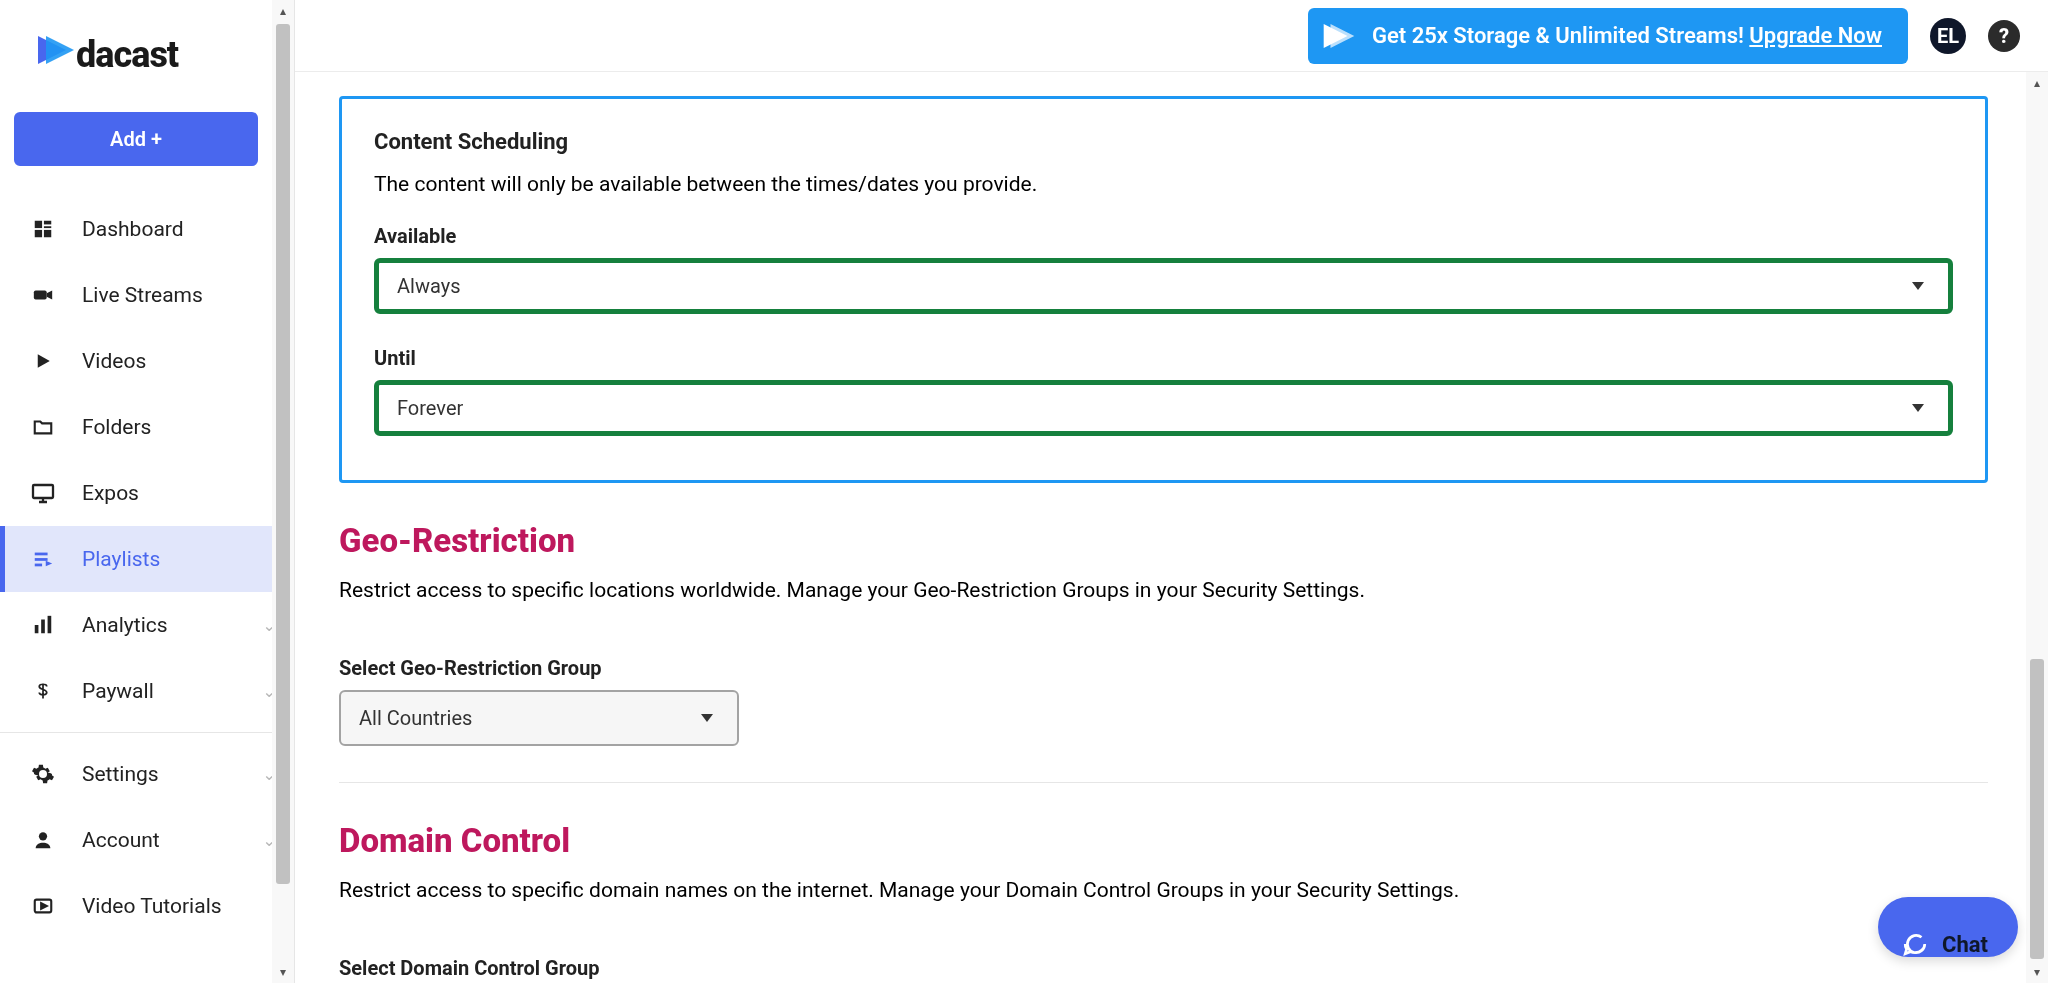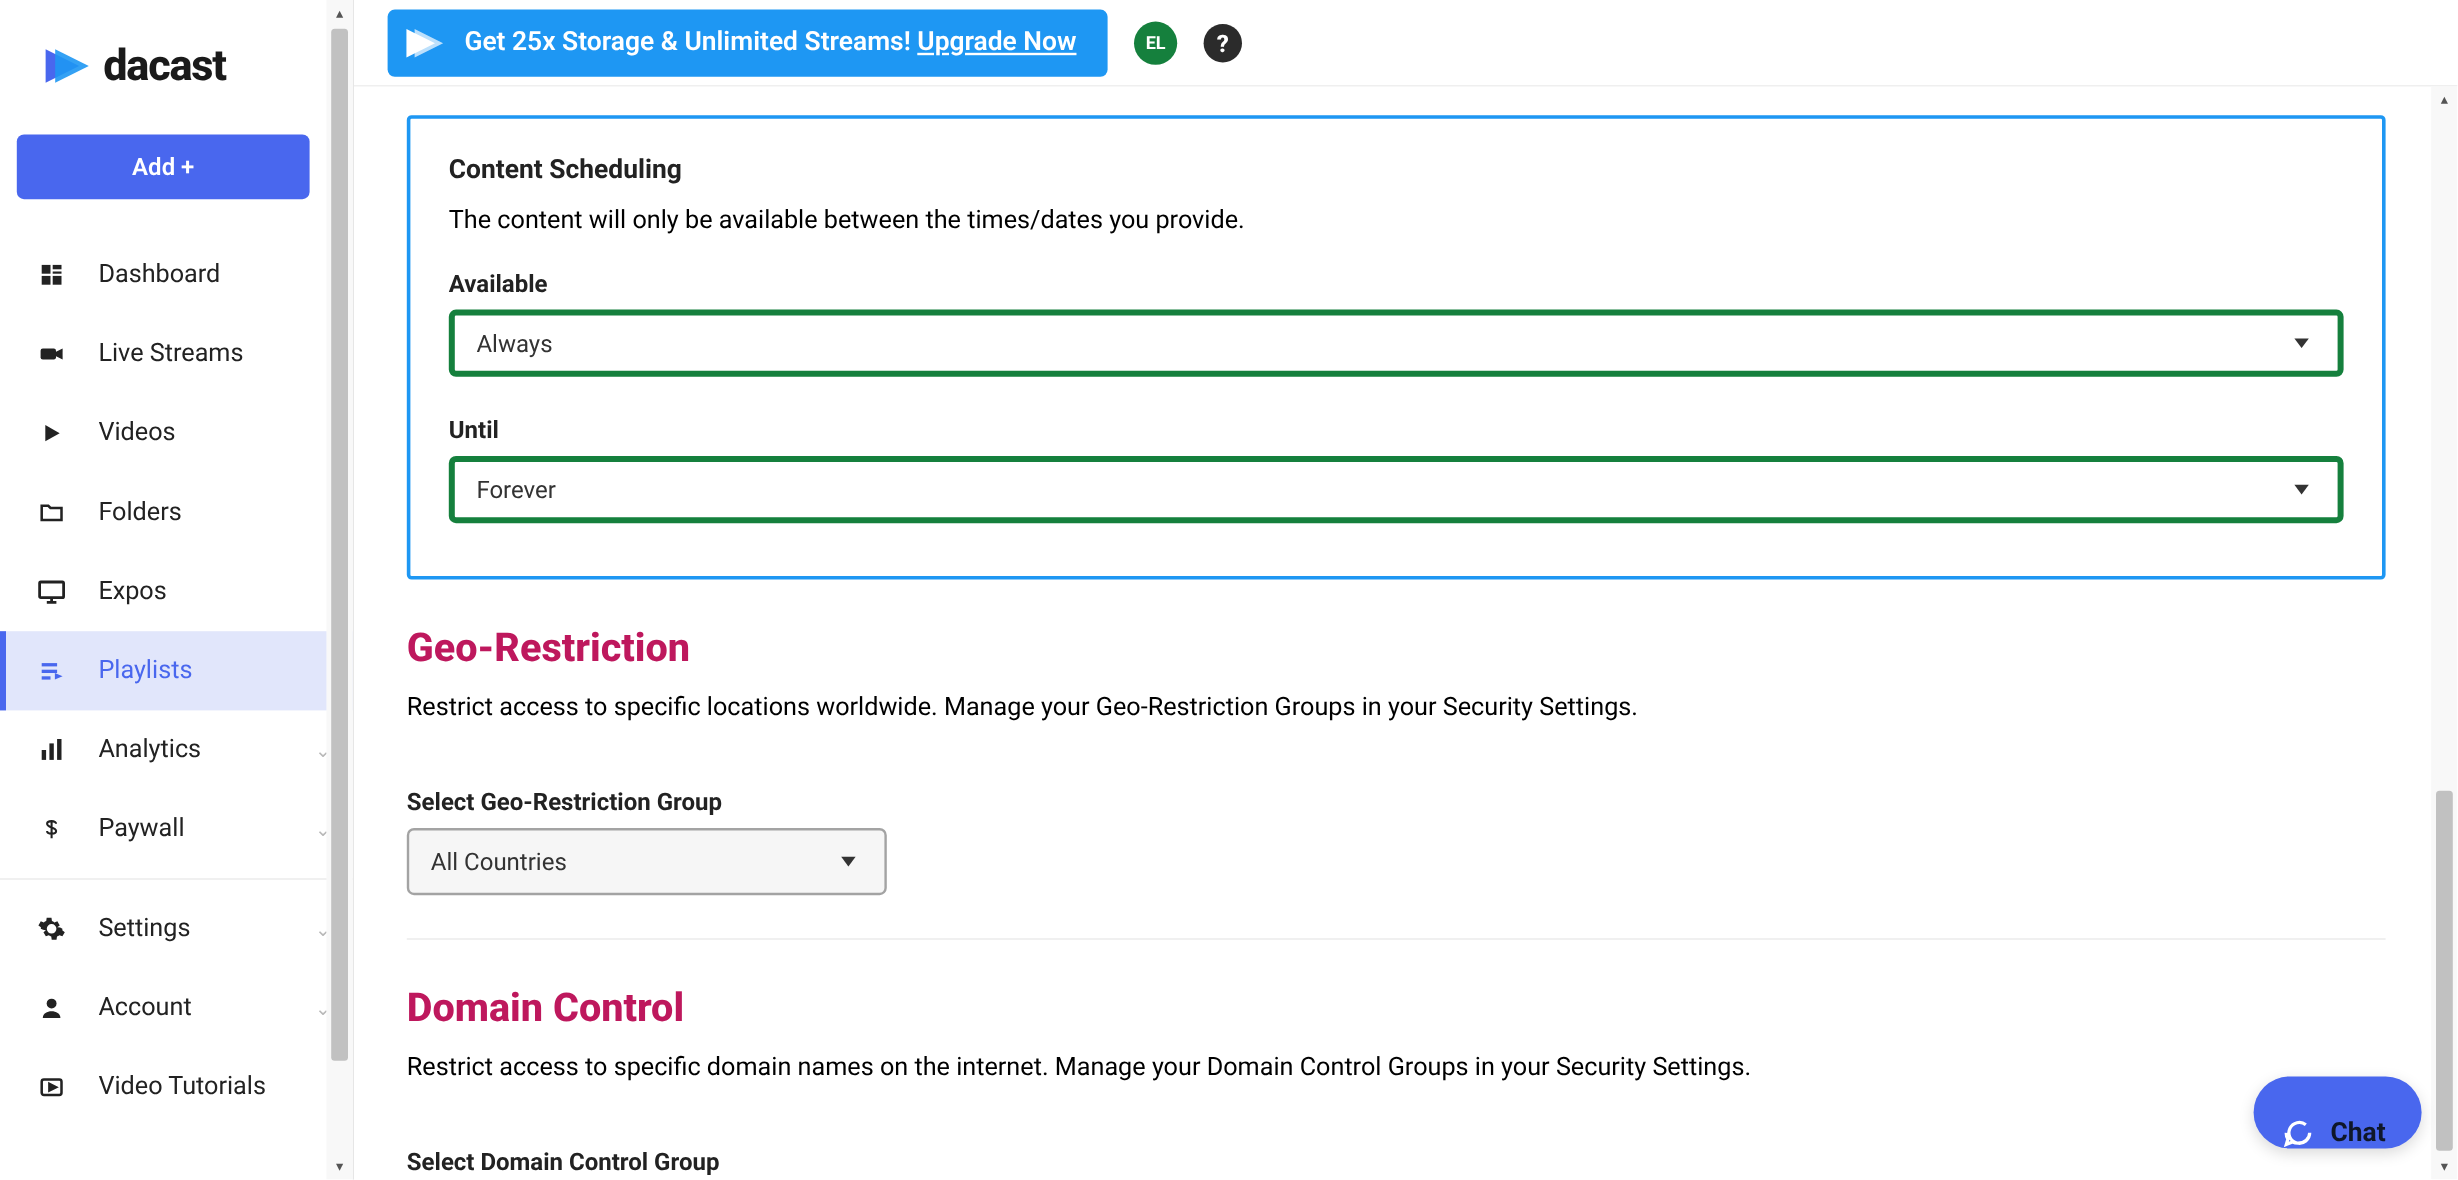--- a/index.html
+++ b/index.html
@@ -47,22 +47,22 @@
     }
     .scroll-thumb{
       width:14px;background:#c1c1c1;border-radius:3px;flex:0 0 auto;margin:2px auto;
     }
 
     .logo-wrap {
       padding: 34px 20px 20px 36px;
     }
     .logo {
       display: flex;
-      align-items: center;
-      gap: 10px;
+      align-items: flex-start;
+      gap: 0;
     }
     .logo-mark {
       width: 40px;
       height: 32px;
     }
     .logo-text {
       font-size: 36px;
       font-weight: 800;
       color: #1a1a1a;
       letter-spacing: -1px;
@@ -130,20 +130,21 @@
       flex-direction: column;
       overflow: hidden;
       position: relative;
     }
 
     .topbar {
       height: 72px;
       border-bottom: 1px solid #ececec;
       display: flex;
       align-items: center;
+      justify-content: flex-end;
       padding: 0 28px;
       gap: 22px;
     }
     .upgrade-banner {
       background: #1e97f3;
       color: #fff;
       border-radius: 6px;
       height: 56px;
       display: flex;
       align-items: center;
@@ -155,26 +156,26 @@
     }
     .upgrade-banner .link { text-decoration: underline; }
     .banner-icon{
       width:34px;height:28px;fill:#fff;
     }
 
     .avatar {
       width: 36px;
       height: 36px;
       border-radius: 50%;
-      background: #15803d;
+      background: #0f172a;
       color: #fff;
       display: flex;
       align-items: center;
       justify-content: center;
-      font-size: 15px;
+      font-size: 20px;
       font-weight: 700;
       cursor: pointer;
     }
     .help-btn{
       width:32px;height:32px;border-radius:50%;background:#2b2b2b;color:#fff;display:flex;align-items:center;justify-content:center;font-size:20px;font-weight:800;cursor:pointer;
     }
 
     .content-wrap{
       flex:1;
       position:relative;

